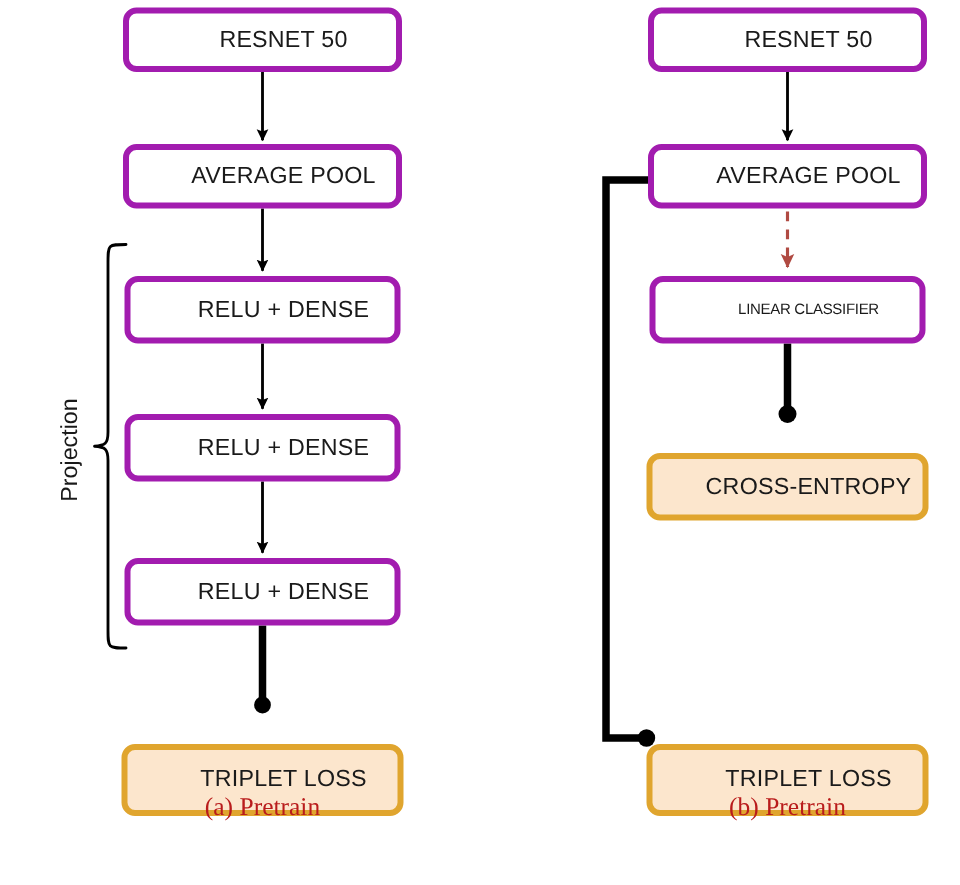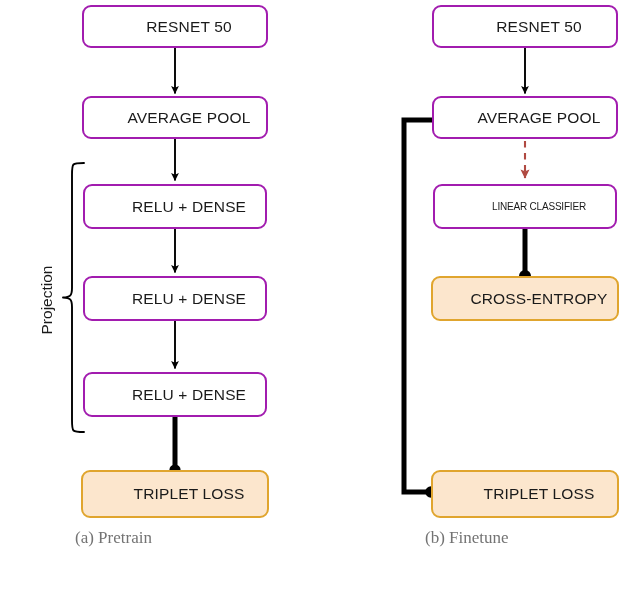--- a/index.html
+++ b/index.html
@@ -29,40 +29,41 @@
     left: 0; top: 0;
     width: 640px;
     height: 590px;
     pointer-events: none;
   }
 
   
   .node {
     position: absolute;
     box-sizing: border-box;
-    border: 2px solid #a21caf;
+    border: 4px solid #a21caf;
     border-radius: 9px;
     background: #ffffff;
     display: flex;
     align-items: center;
     justify-content: center;
     text-align: center;
     white-space: nowrap;
     padding-left: 28px;
   }
   .node .node-label {
     font-family: "Liberation Sans", sans-serif;
     font-size: 15.5px;
     letter-spacing: 0.15px;
     color: #1a1a1a;
     line-height: 1;
   }
   .node.loss {
     background: #fce6cd;
     border-color: #e0a52e;
+    margin-top: 26px;
   }
   .node.narrow-text .node-label {
     font-size: 10px;
     letter-spacing: -0.2px;
   }
 
   
   #projection-label {
     position: absolute;
     left: 0;
@@ -74,22 +75,22 @@
     font-size: 15.5px;
     color: #1a1a1a;
     white-space: nowrap;
   }
 
   
   .subcaption {
     position: absolute;
     font-family: "Liberation Serif", serif;
     font-size: 17px;
-    color: #737373;
-    text-align: left;
+    color: #b91c1c;
+    text-align: center;
     white-space: nowrap;
   }
 
   
   #figure-caption {
     position: absolute;
     left: 0;
     top: 574px;
     width: 640px;
     height: 16px;
@@ -197,17 +198,17 @@
 
   <div class="node loss" style="left:431px; top:470px; width:188px; height:48px;">
     <span class="node-label">TRIPLET LOSS</span>
   </div>
 
   <div class="subcaption" style="left:75px; top:528px; width:200px;">
     <span>(a) Pretrain</span>
   </div>
 
   <div class="subcaption" style="left:425px; top:528px; width:200px;">
-    <span>(b) Finetune</span>
+    <span>(b) Pretrain</span>
   </div>
 
 
 </div>
 
 </body></html>

